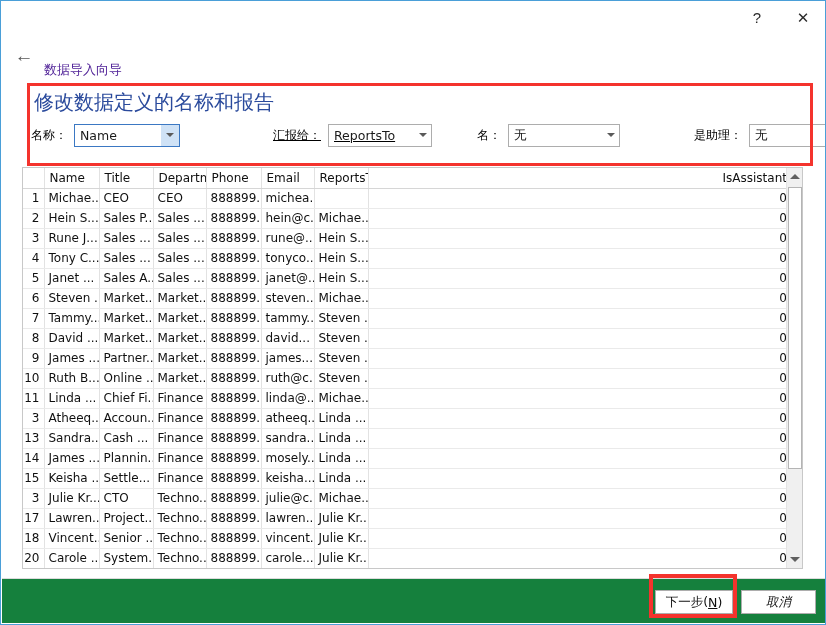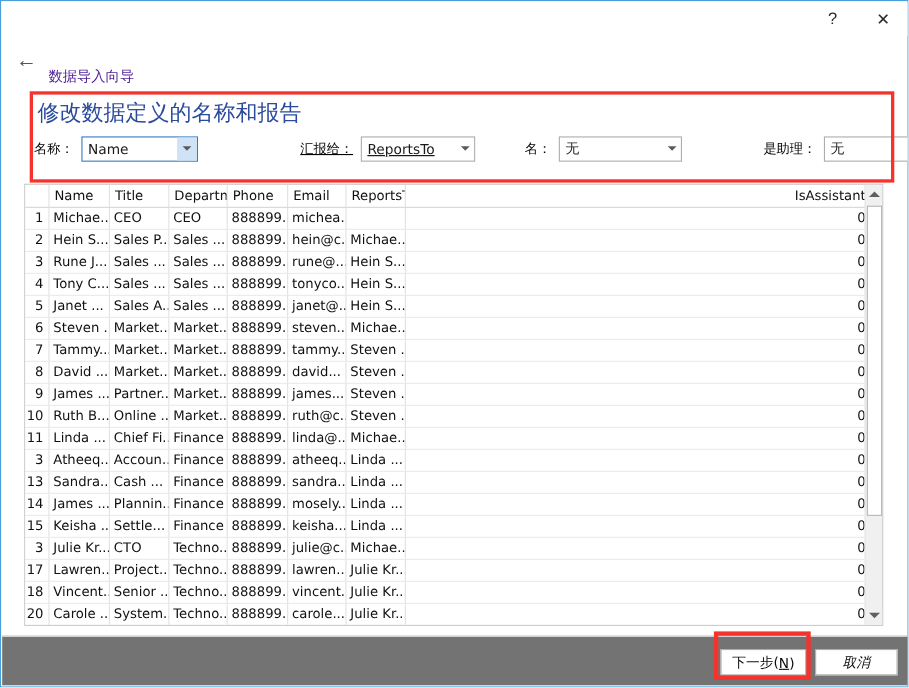--- a/index.html
+++ b/index.html
@@ -227,21 +227,21 @@
     width: 14px; height: 282px;
     background: #ffffff;
     border: 1px solid #b4b4b4;
   }
 
   
   .footer {
     position: absolute;
     left: 1px; bottom: 1px;
     width: 824px; height: 45px;
-    background: #737373;
+    background: #15803d;
     border-top: 1px solid #dcdcdc;
   }
   .btn {
     position: absolute;
     top: 11px;
     height: 24px;
     background: #ffffff;
     border: 1px solid #adadad;
     font-size: 12.5px;
     color: #0c0c0c;

